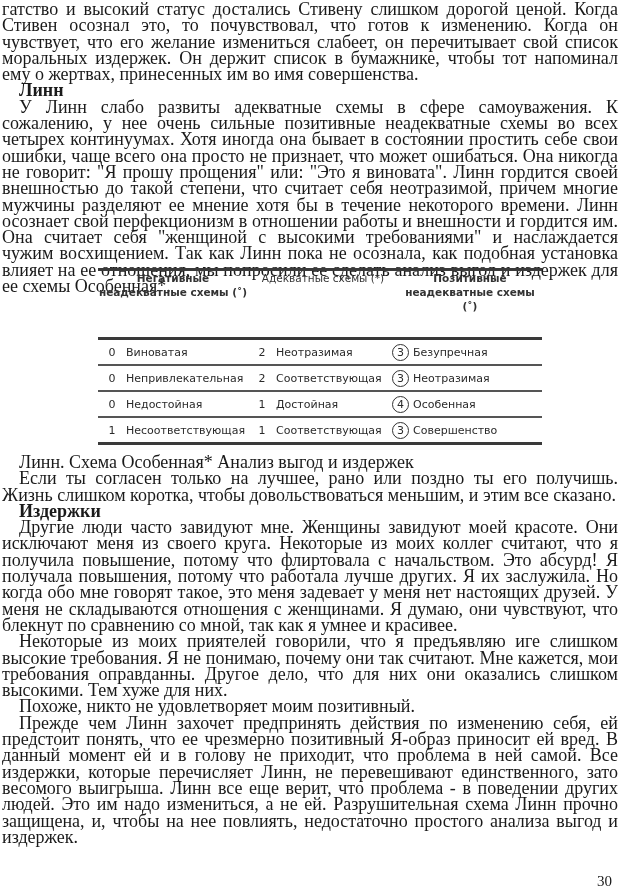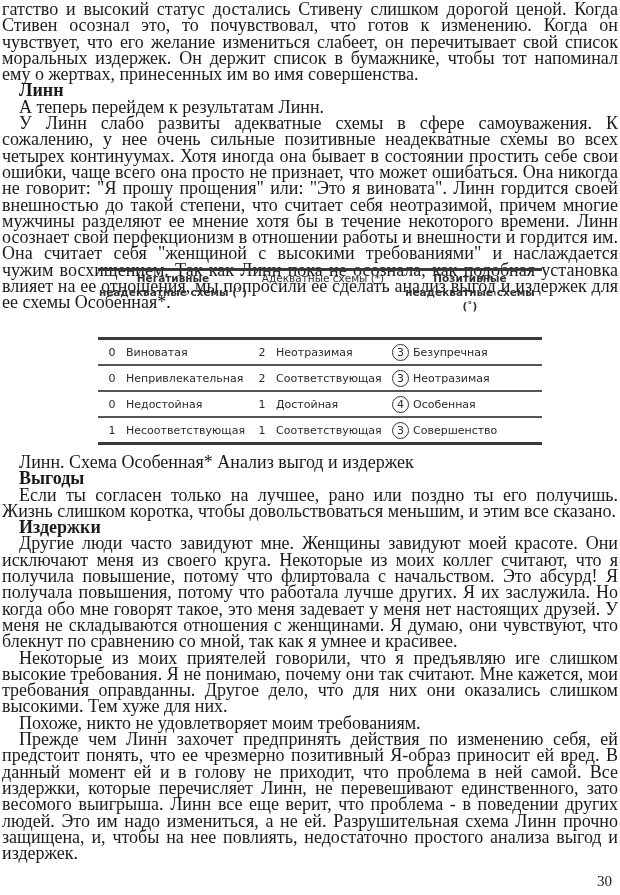--- a/index.html
+++ b/index.html
@@ -37,21 +37,20 @@
   .page-num { position:absolute; right:8px; top:873px; font-size:15px; }
 </style>
 </head>
 <body>
 
 <div class="page">
 
   <div class="text block1">
     <p class="p noind">гатство и высокий статус достались Стивену слишком дорогой ценой. Когда Стивен осознал это, то почувствовал, что готов к изменению. Когда он чувствует, что его желание измениться слабеет, он перечитывает свой список моральных издержек. Он держит список в бумажнике, чтобы тот напоминал ему о жертвах, принесенных им во имя совершенства.</p>
     <p class="h">Линн</p>
-    <p class="p">А теперь перейдем к результатам Линн.</p>
     <p class="p">У Линн слабо развиты адекватные схемы в сфере самоуважения. К сожалению, у нее очень сильные позитивные неадекватные схемы во всех четырех континуумах. Хотя иногда она бывает в состоянии простить себе свои ошибки, чаще всего она просто не признает, что может ошибаться. Она никогда не говорит: "Я прошу прощения" или: "Это я виновата". Линн гордится своей внешностью до такой степени, что считает себя неотразимой, причем многие мужчины разделяют ее мнение хотя бы в течение некоторого времени. Линн осознает свой перфекционизм в отношении работы и внешности и гордится им. Она считает себя "женщиной с высокими требованиями" и наслаждается чужим восхищением. Так как Линн пока не осознала, как подобная установка влияет на ее отношения, мы попросили ее сделать анализ выгод и издержек для ее схемы Особенная*.</p>
   </div>
 
   <div class="tbl-wrap">
     <div class="rule-thick"></div>
     <div class="hdr">
       <div class="c c1">Негативные неадекватные схемы (˚)</div>
       <div class="c c2">Адекватные схемы (*)</div>
       <div class="c c3">Позитивные неадекватные схемы (˚)</div>
     </div>
@@ -117,23 +116,22 @@
       <div class="cell cell3">
           <span class="circ">3</span>
           <span>Совершенство</span>
         </div>
     </div>
     <div class="rule-thick"></div>
   </div>
 
   <div class="text block2">
     <p class="p">Линн. Схема Особенная* Анализ выгод и издержек</p>
-    <p class="h">Выгоды</p>
     <p class="p">Если ты согласен только на лучшее, рано или поздно ты его получишь. Жизнь слишком коротка, чтобы довольствоваться меньшим, и этим все сказано.</p>
     <p class="h">Издержки</p>
     <p class="p">Другие люди часто завидуют мне. Женщины завидуют моей красоте. Они исключают меня из своего круга. Некоторые из моих коллег считают, что я получила повышение, потому что флиртовала с начальством. Это абсурд! Я получала повышения, потому что работала лучше других. Я их заслужила. Но когда обо мне говорят такое, это меня задевает у меня нет настоящих друзей. У меня не складываются отношения с женщинами. Я думаю, они чувствуют, что блекнут по сравнению со мной, так как я умнее и красивее.</p>
     <p class="p">Некоторые из моих приятелей говорили, что я предъявляю иге слишком высокие требования. Я не понимаю, почему они так считают. Мне кажется, мои требования оправданны. Другое дело, что для них они оказались слишком высокими. Тем хуже для них.</p>
-    <p class="p">Похоже, никто не удовлетворяет моим требованиям.</p>
+    <p class="p">Похоже, никто не удовлетворяет моим позитивный.</p>
     <p class="p">Прежде чем Линн захочет предпринять действия по изменению себя, ей предстоит понять, что ее чрезмерно позитивный Я-образ приносит ей вред. В данный момент ей и в голову не приходит, что проблема в ней самой. Все издержки, которые перечисляет Линн, не перевешивают единственного, зато весомого выигрыша. Линн все еще верит, что проблема - в поведении других людей. Это им надо измениться, а не ей. Разрушительная схема Линн прочно защищена, и, чтобы на нее повлиять, недостаточно простого анализа выгод и издержек.</p>
   </div>
 
   <div class="page-num">30</div>
 </div>
 
 </body></html>

